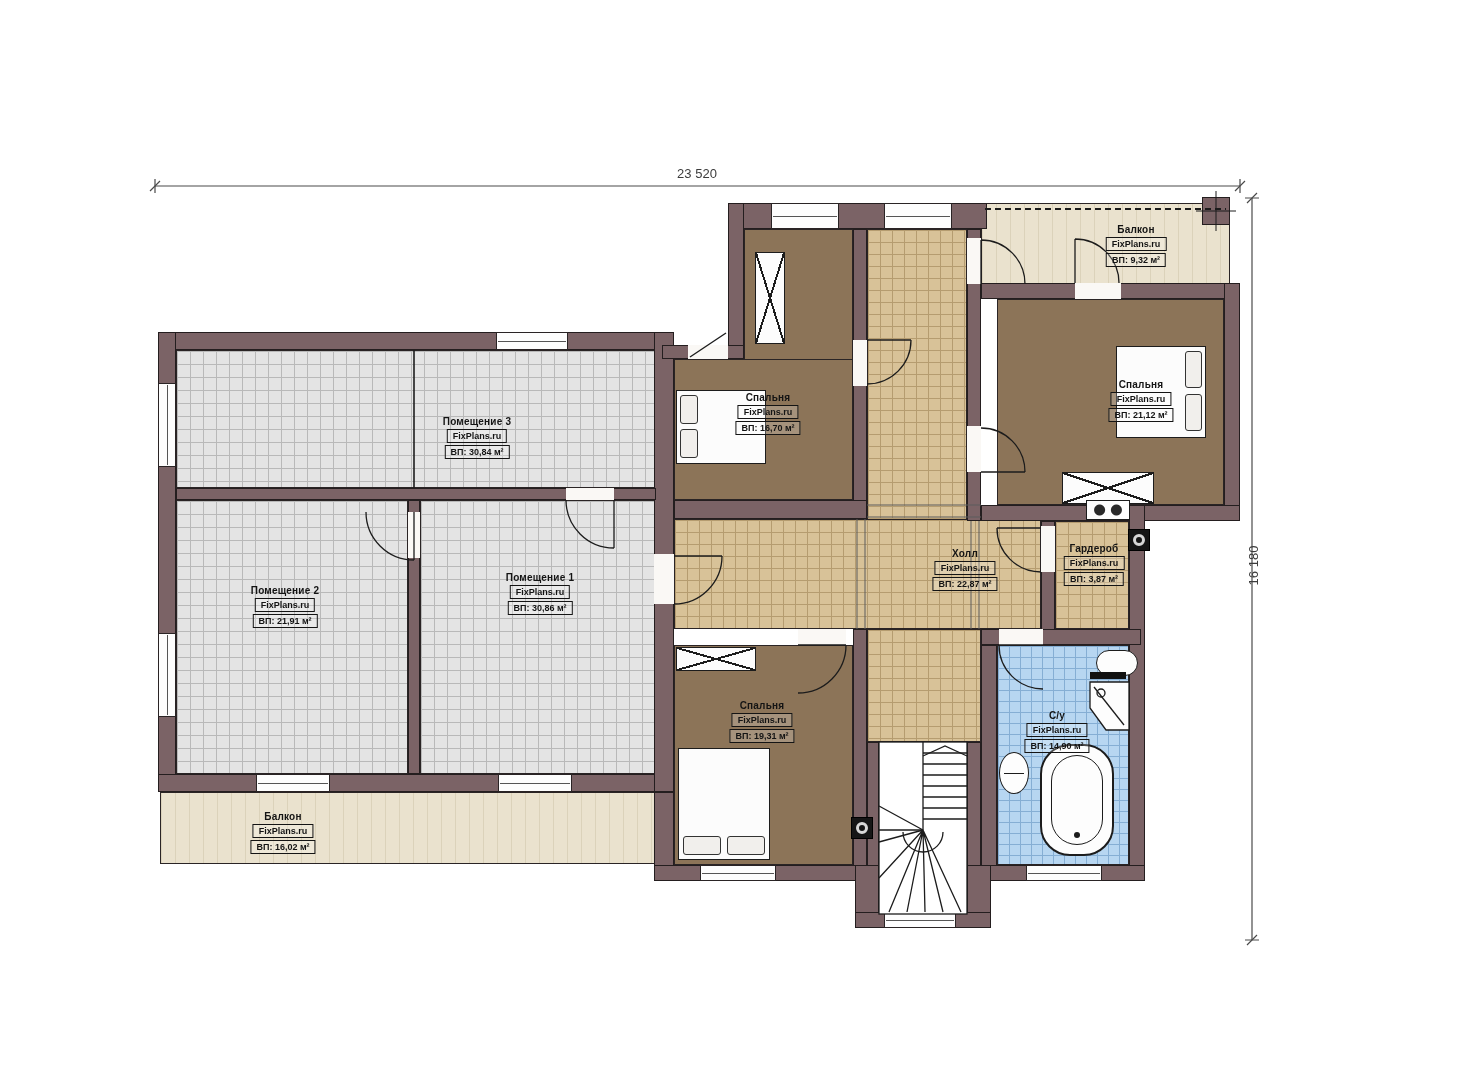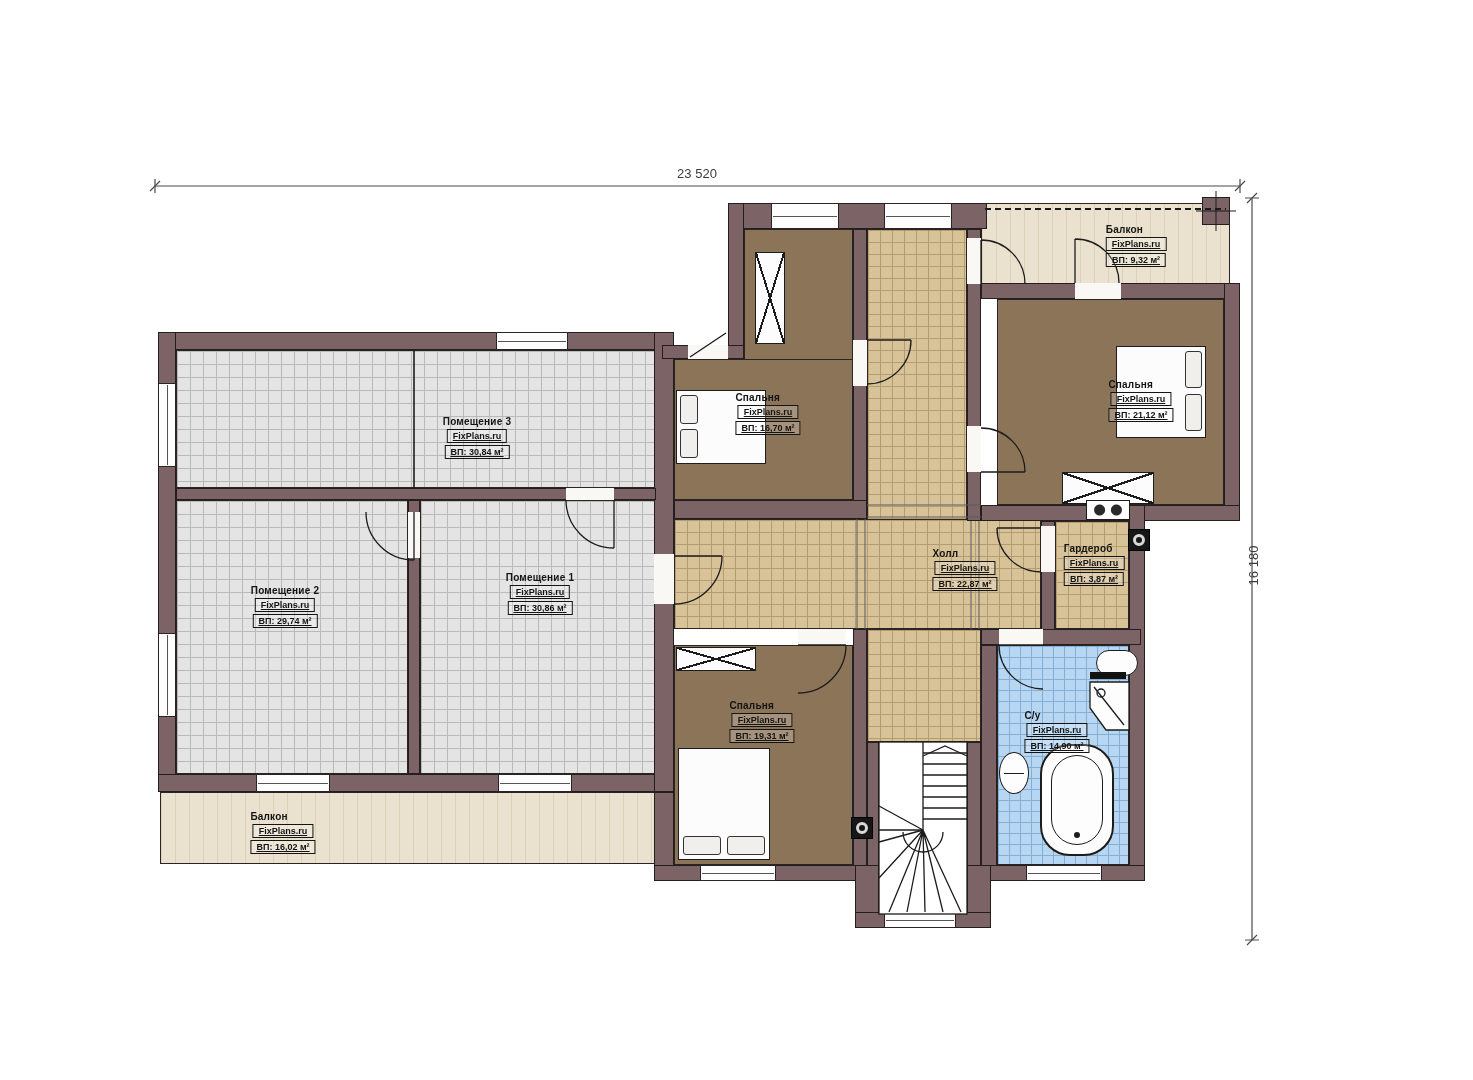--- a/index.html
+++ b/index.html
@@ -35,24 +35,24 @@
     background:#1c1c1c;border-radius:50%;}
   .toilet{position:absolute;box-sizing:border-box;background:#fdfdfd;border:1.5px solid #1c1c1c;border-radius:13px;}
   .bidet{position:absolute;box-sizing:border-box;background:#fdfdfd;border:1.5px solid #1c1c1c;border-radius:50%;}
   .bidet::after{content:"";position:absolute;left:15%;right:15%;top:50%;border-top:1.5px solid #1c1c1c;}
   .vent{position:absolute;box-sizing:border-box;background:#161616;border:1px solid #000;}
   .vent::after{content:"";position:absolute;inset:4px;border:3px solid #d8d8d8;border-radius:50%;}
   .dualvent{position:absolute;box-sizing:border-box;background:#fdfdfd;border:1px solid #1c1c1c;
     background-image:radial-gradient(circle at 30% 50%,#2a2a2a 5px,transparent 6px),
                      radial-gradient(circle at 70% 50%,#2a2a2a 5px,transparent 6px);}
   .faucet{position:absolute;background:#111;}
-  .room-label{position:absolute;transform:translateX(-50%);text-align:left;color:#141414;z-index:30;}
+  .room-label{position:absolute;transform:translateX(-50%);text-align:center;color:#141414;z-index:30;}
   .rl-name{font-size:10px;font-weight:700;letter-spacing:.2px;margin-bottom:1px;white-space:nowrap;}
   .rl-box{border:1.3px solid #141414;font-size:9px;font-weight:600;padding:1px 5px;margin:2px auto 0;
-    width:max-content;background:rgba(255,255,255,.22);white-space:nowrap;text-decoration:underline;}
+    width:max-content;background:rgba(255,255,255,.22);white-space:nowrap;}
   .dim-text{position:absolute;font-size:13px;color:#3c3c3c;text-align:center;z-index:30;}
   svg.overlay{position:absolute;left:0;top:0;z-index:20;}
   .z-floor{z-index:1}.z-wall{z-index:5}.z-open{z-index:8}.z-furn{z-index:12}
 </style>
 </head>
 <body>
 
 <div id="plan">
 
   <div class="floor f-gray z-floor" style="left:176px;top:350px;width:480px;height:138px;"></div>
@@ -207,21 +207,21 @@
   <div class="dim-text" style="left:1222px;top:558px;width:62px;transform:rotate(-90deg);">16 180</div>
 
   <div class="room-label" style="left:477px;top:416px;">
     <div class="rl-name">Помещение 3</div>
     <div class="rl-box">FixPlans.ru</div>
     <div class="rl-box">ВП: 30,84 м²</div>
   </div>
   <div class="room-label" style="left:285px;top:585px;">
     <div class="rl-name">Помещение 2</div>
     <div class="rl-box">FixPlans.ru</div>
-    <div class="rl-box">ВП: 29,74 м²</div>
+    <div class="rl-box">ВП: 21,91 м²</div>
   </div>
   <div class="room-label" style="left:540px;top:572px;">
     <div class="rl-name">Помещение 1</div>
     <div class="rl-box">FixPlans.ru</div>
     <div class="rl-box">ВП: 30,86 м²</div>
   </div>
   <div class="room-label" style="left:768px;top:392px;">
     <div class="rl-name">Спальня</div>
     <div class="rl-box">FixPlans.ru</div>
     <div class="rl-box">ВП: 16,70 м²</div>

